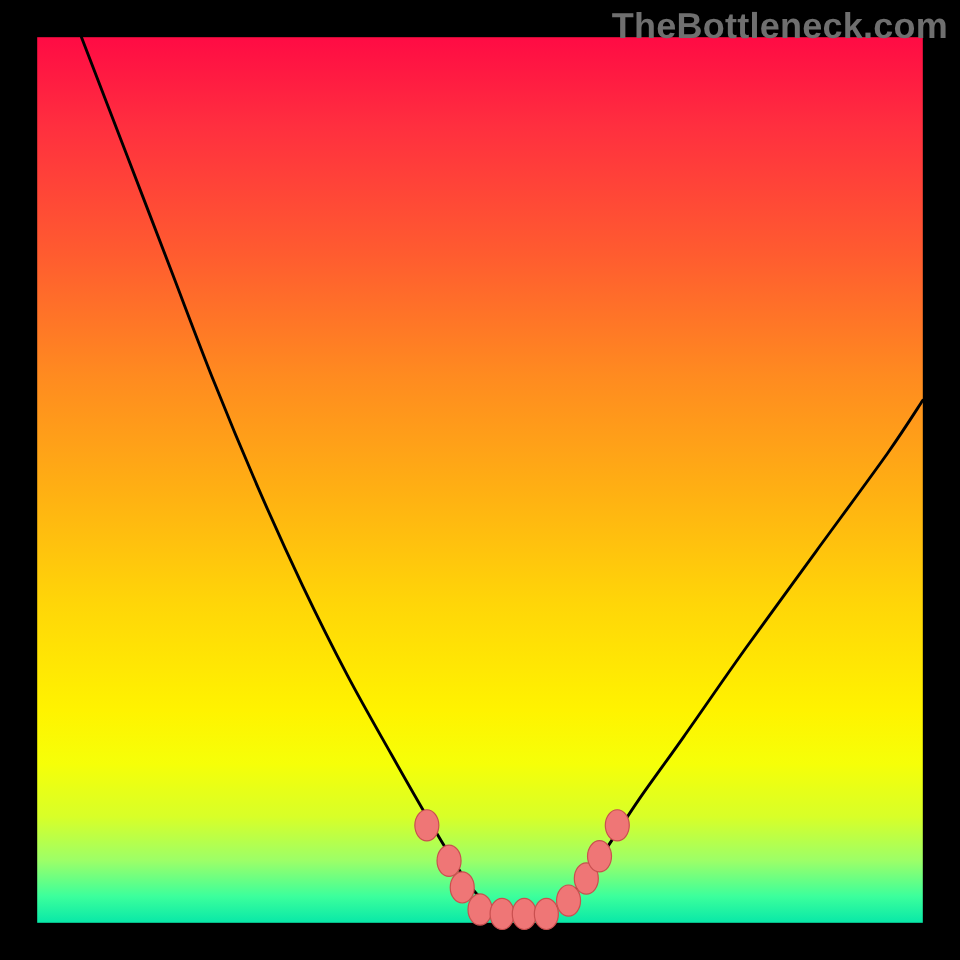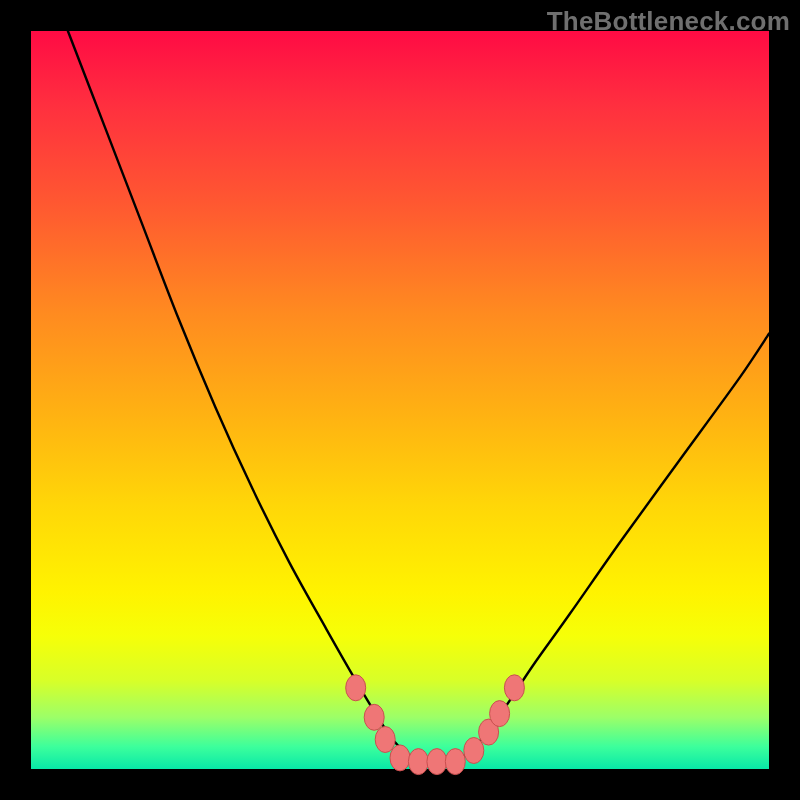--- a/index.html
+++ b/index.html
@@ -38,21 +38,21 @@
       #9cff68 93%,
       #3cff9c 97%,
       #08e8a8 100%
     );
   }
   .watermark {
     position: absolute;
     top: 6px;
     right: 10px;
     color: #6f6f6f;
-    font-size: 26px;
+    font-size: 30px;
     font-weight: 600;
     letter-spacing: 0.2px;
     user-select: none;
   }
   svg.curve-layer {
     position: absolute;
     left: 0;
     top: 0;
     width: 738px;
     height: 738px;

